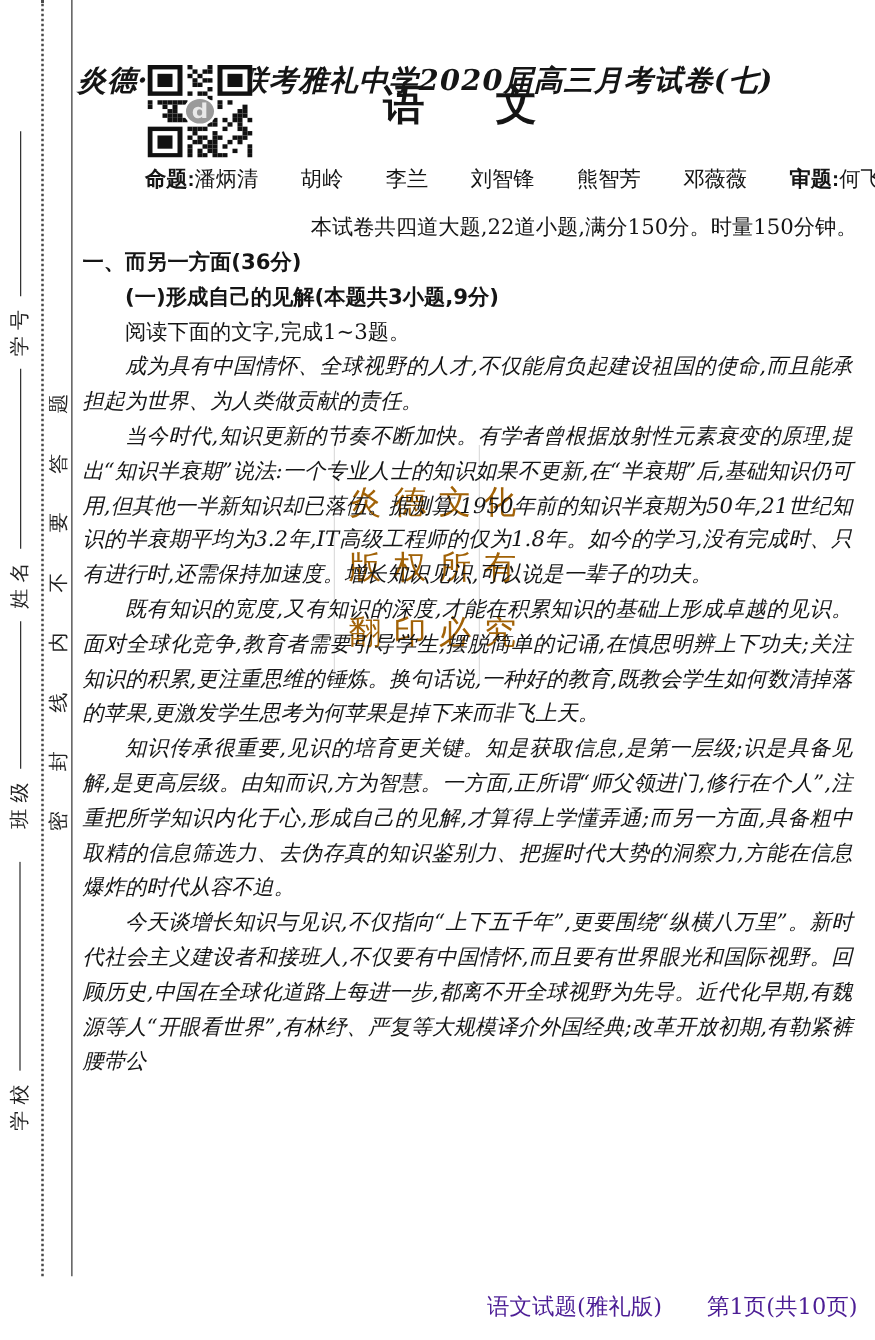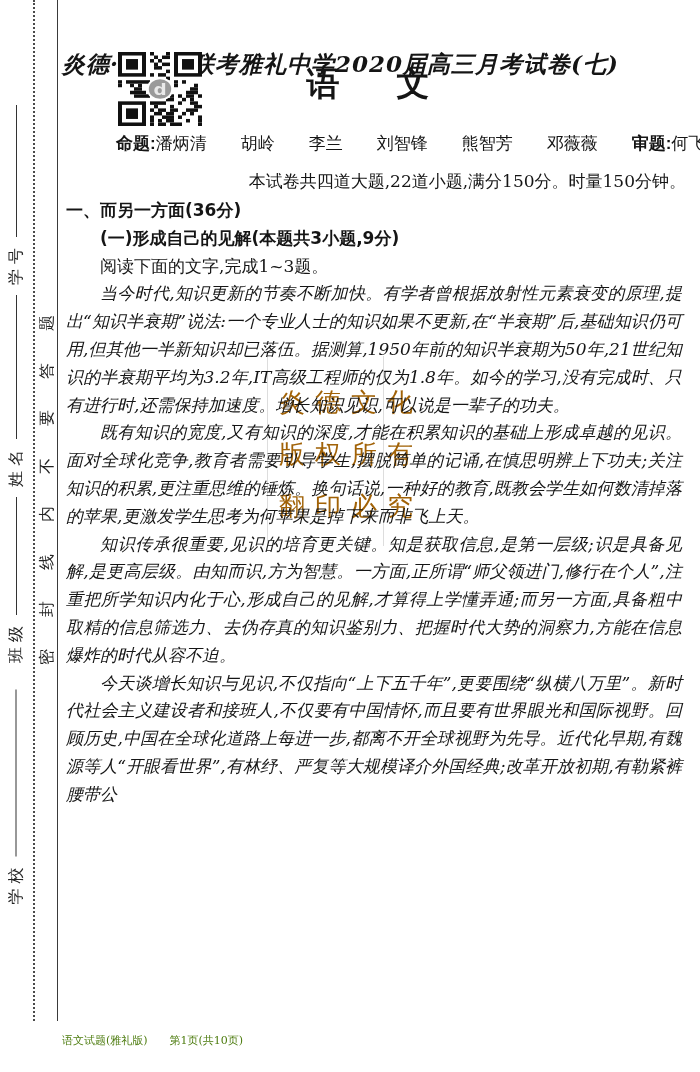--- a/index.html
+++ b/index.html
@@ -53,21 +53,21 @@
   .essay p{margin:0;text-indent:2em;font-style:italic;}
   
   .watermark{
     position:absolute;left:245px;top:376px;width:212px;z-index:1;text-align:center;
     color:#a16207;font-size:26px;line-height:52px;letter-spacing:10px;pointer-events:none;
   }
   .wm-rule{position:absolute;top:356px;height:190px;width:0;border-left:1px solid #ddd;z-index:1;}
   .wm-rule.l{left:267px;} .wm-rule.r{left:383px;}
   
   .footer{
-    position:absolute;left:62px;top:1033px;width:624px;text-align:left;font-size:11px;color:#4d7c0f;
+    position:absolute;left:62px;top:1033px;width:624px;text-align:right;font-size:18px;color:#4c1d95;
   }
 </style>
 </head>
 <body>
 
 <div class="page">
 
   <div class="dotted-rule"></div>
   <div class="solid-rule"></div>
 
@@ -232,20 +232,21 @@
     <span>炎德文化</span><br>
     <span>版权所有</span><br>
     <span>翻印必究</span>
   </div>
 
   <div class="body-text">
     <div class="h-section">一、而另一方面(36分)</div>
     <div class="h-sub">(一)形成自己的见解(本题共3小题,9分)</div>
     <div class="instruction">阅读下面的文字,完成1~3题。</div>
     <div class="essay">
+      <p>成为具有中国情怀、全球视野的人才,不仅能肩负起建设祖国的使命,而且能承担起为世界、为人类做贡献的责任。</p>
       <p>当今时代,知识更新的节奏不断加快。有学者曾根据放射性元素衰变的原理,提出“知识半衰期”说法:一个专业人士的知识如果不更新,在“半衰期”后,基础知识仍可用,但其他一半新知识却已落伍。据测算,1950年前的知识半衰期为50年,21世纪知识的半衰期平均为3.2年,IT高级工程师的仅为1.8年。如今的学习,没有完成时、只有进行时,还需保持加速度。增长知识见识,可以说是一辈子的功夫。</p>
       <p>既有知识的宽度,又有知识的深度,才能在积累知识的基础上形成卓越的见识。面对全球化竞争,教育者需要引导学生,摆脱简单的记诵,在慎思明辨上下功夫;关注知识的积累,更注重思维的锤炼。换句话说,一种好的教育,既教会学生如何数清掉落的苹果,更激发学生思考为何苹果是掉下来而非飞上天。</p>
       <p>知识传承很重要,见识的培育更关键。知是获取信息,是第一层级;识是具备见解,是更高层级。由知而识,方为智慧。一方面,正所谓“师父领进门,修行在个人”,注重把所学知识内化于心,形成自己的见解,才算得上学懂弄通;而另一方面,具备粗中取精的信息筛选力、去伪存真的知识鉴别力、把握时代大势的洞察力,方能在信息爆炸的时代从容不迫。</p>
       <p>今天谈增长知识与见识,不仅指向“上下五千年”,更要围绕“纵横八万里”。新时代社会主义建设者和接班人,不仅要有中国情怀,而且要有世界眼光和国际视野。回顾历史,中国在全球化道路上每进一步,都离不开全球视野为先导。近代化早期,有魏源等人“开眼看世界”,有林纾、严复等大规模译介外国经典;改革开放初期,有勒紧裤腰带公</p>
     </div>
   </div>
 
   <div class="footer">语文试题(雅礼版)　　第1页(共10页)</div>
 </div>
 

